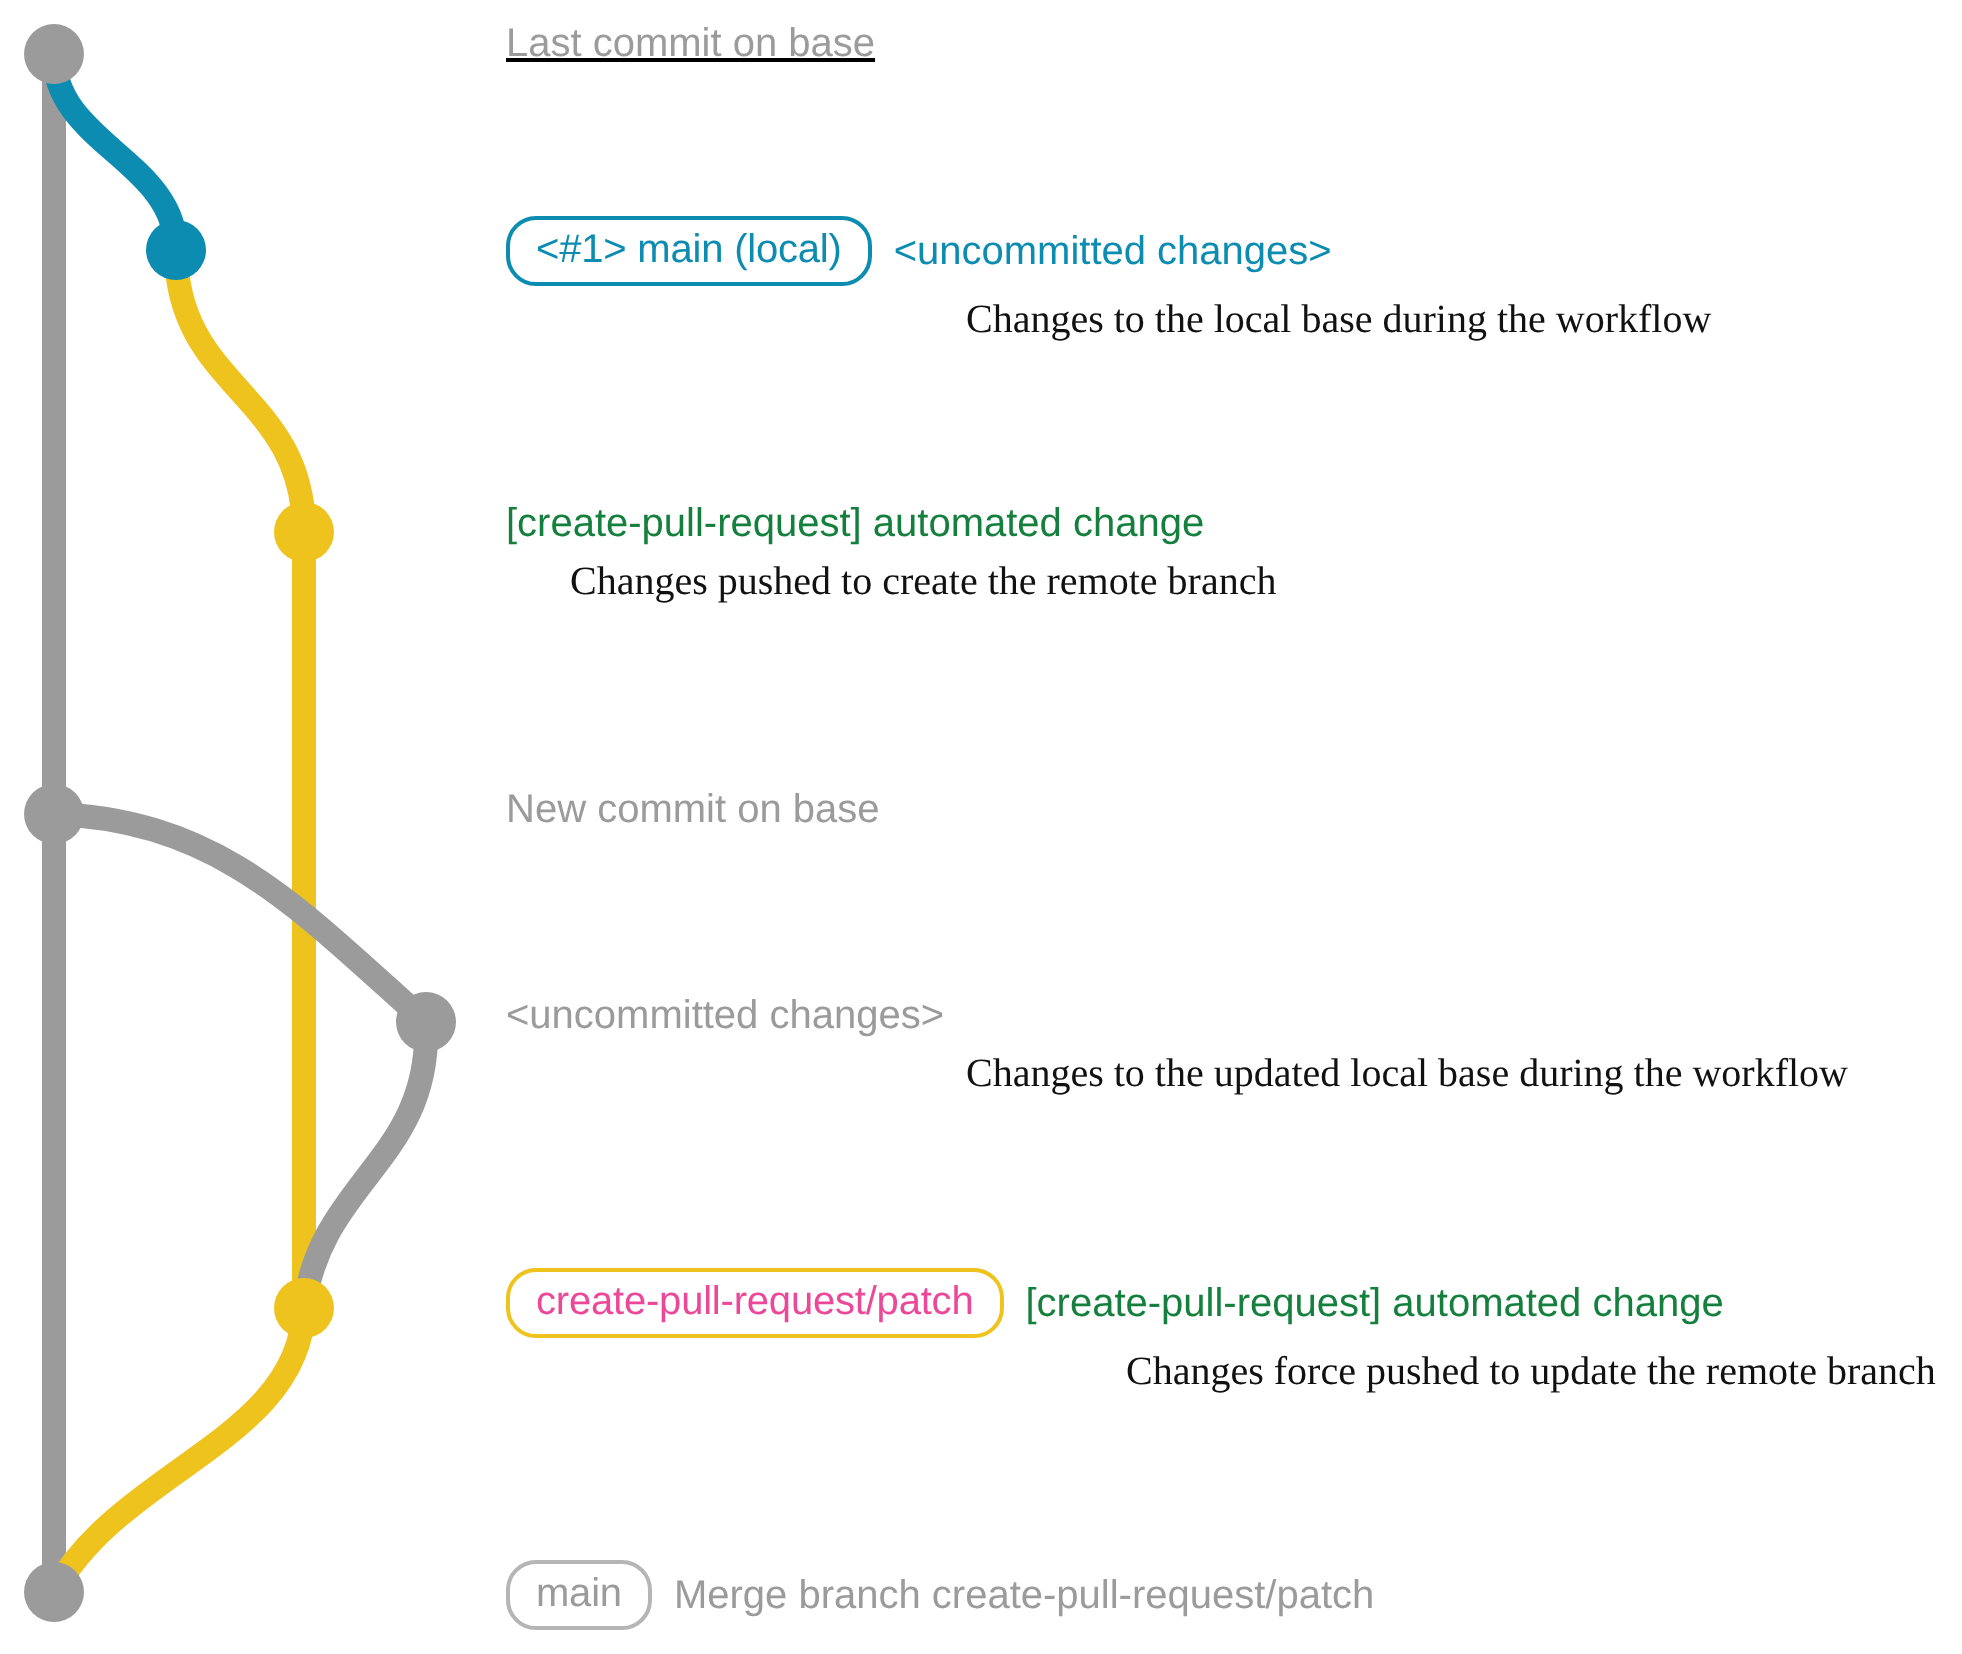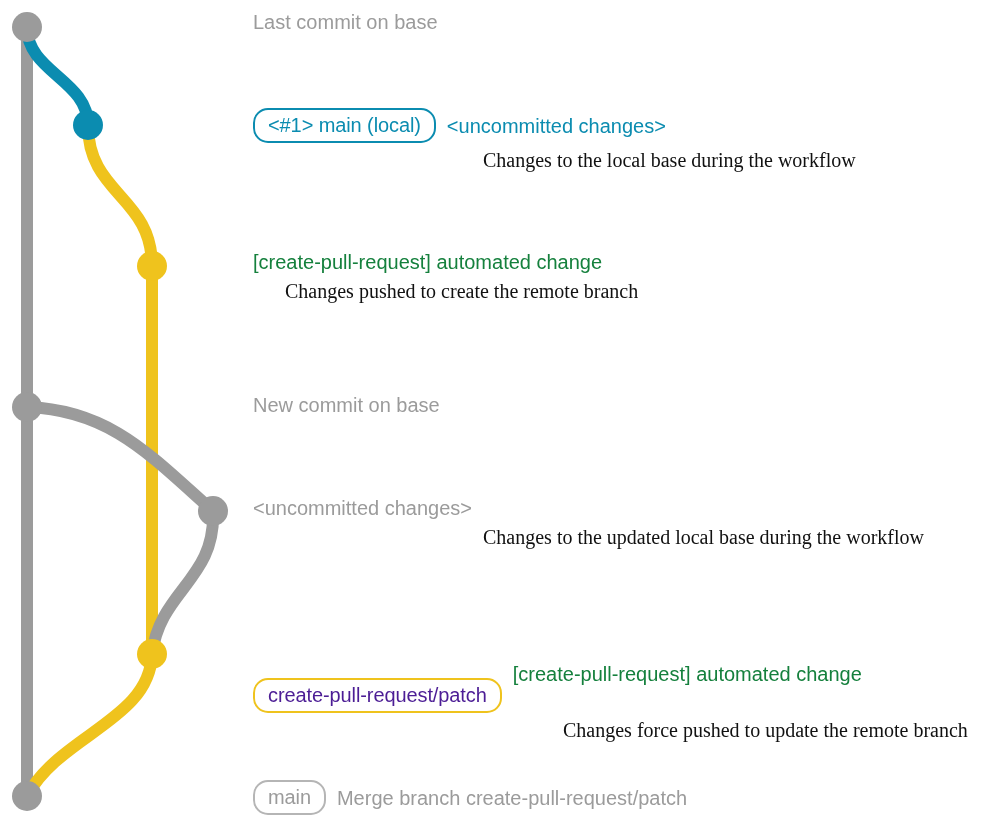--- a/index.html
+++ b/index.html
@@ -48,21 +48,21 @@
     border: 2px solid #9b9b9b;
     border-radius: 15px;
     padding: 4px 13px 5px 13px;
     font-size: 20px;
     line-height: 22px;
     color: #9b9b9b;
     background: #ffffff;
     letter-spacing: -0.1px;
   }
   .badge.blue   { border-color: #0b8cb0; color: #0b8cb0; }
-  .badge.yellow { border-color: #efc31d; color: #4c1d95; margin-top: 44px; }
+  .badge.yellow { border-color: #efc31d; color: #ec4899; }
   .badge.gray   { border-color: #b5b5b5; color: #9b9b9b; }
 
   .subject {
     font-size: 20px;
     line-height: 24px;
     color: #9b9b9b;
     white-space: nowrap;
   }
   .subject.blue   { color: #0b8cb0; }
   .subject.yellow { color: #15803d; }
@@ -106,21 +106,21 @@
     <circle cx="88" cy="125" r="15" fill="#0b8cb0"></circle>
     <circle cx="152" cy="266" r="15" fill="#efc31d"></circle>
     <circle cx="27" cy="407" r="15" fill="#9b9b9b"></circle>
     <circle cx="213" cy="511" r="15" fill="#9b9b9b"></circle>
     <circle cx="152" cy="654" r="15" fill="#efc31d"></circle>
     <circle cx="27" cy="796" r="15" fill="#9b9b9b"></circle>
   </svg>
 </div>
 
 <div id="rows-layer">
-    <div class="row" style="top: 10px;">
+    <div class="row" style="top: 10px; text-decoration: underline;">
       <div class="row-head">
         <span class="subject gray">Last commit on base</span>
       </div>
     </div>
     <div class="row" style="top: 108px;">
       <div class="row-head">
         <span class="badge blue">&lt;#1&gt; main (local)</span>
         <span class="subject blue">&lt;uncommitted changes&gt;</span>
       </div>
       <div class="desc indent-a">Changes to the local base during the workflow</div>

